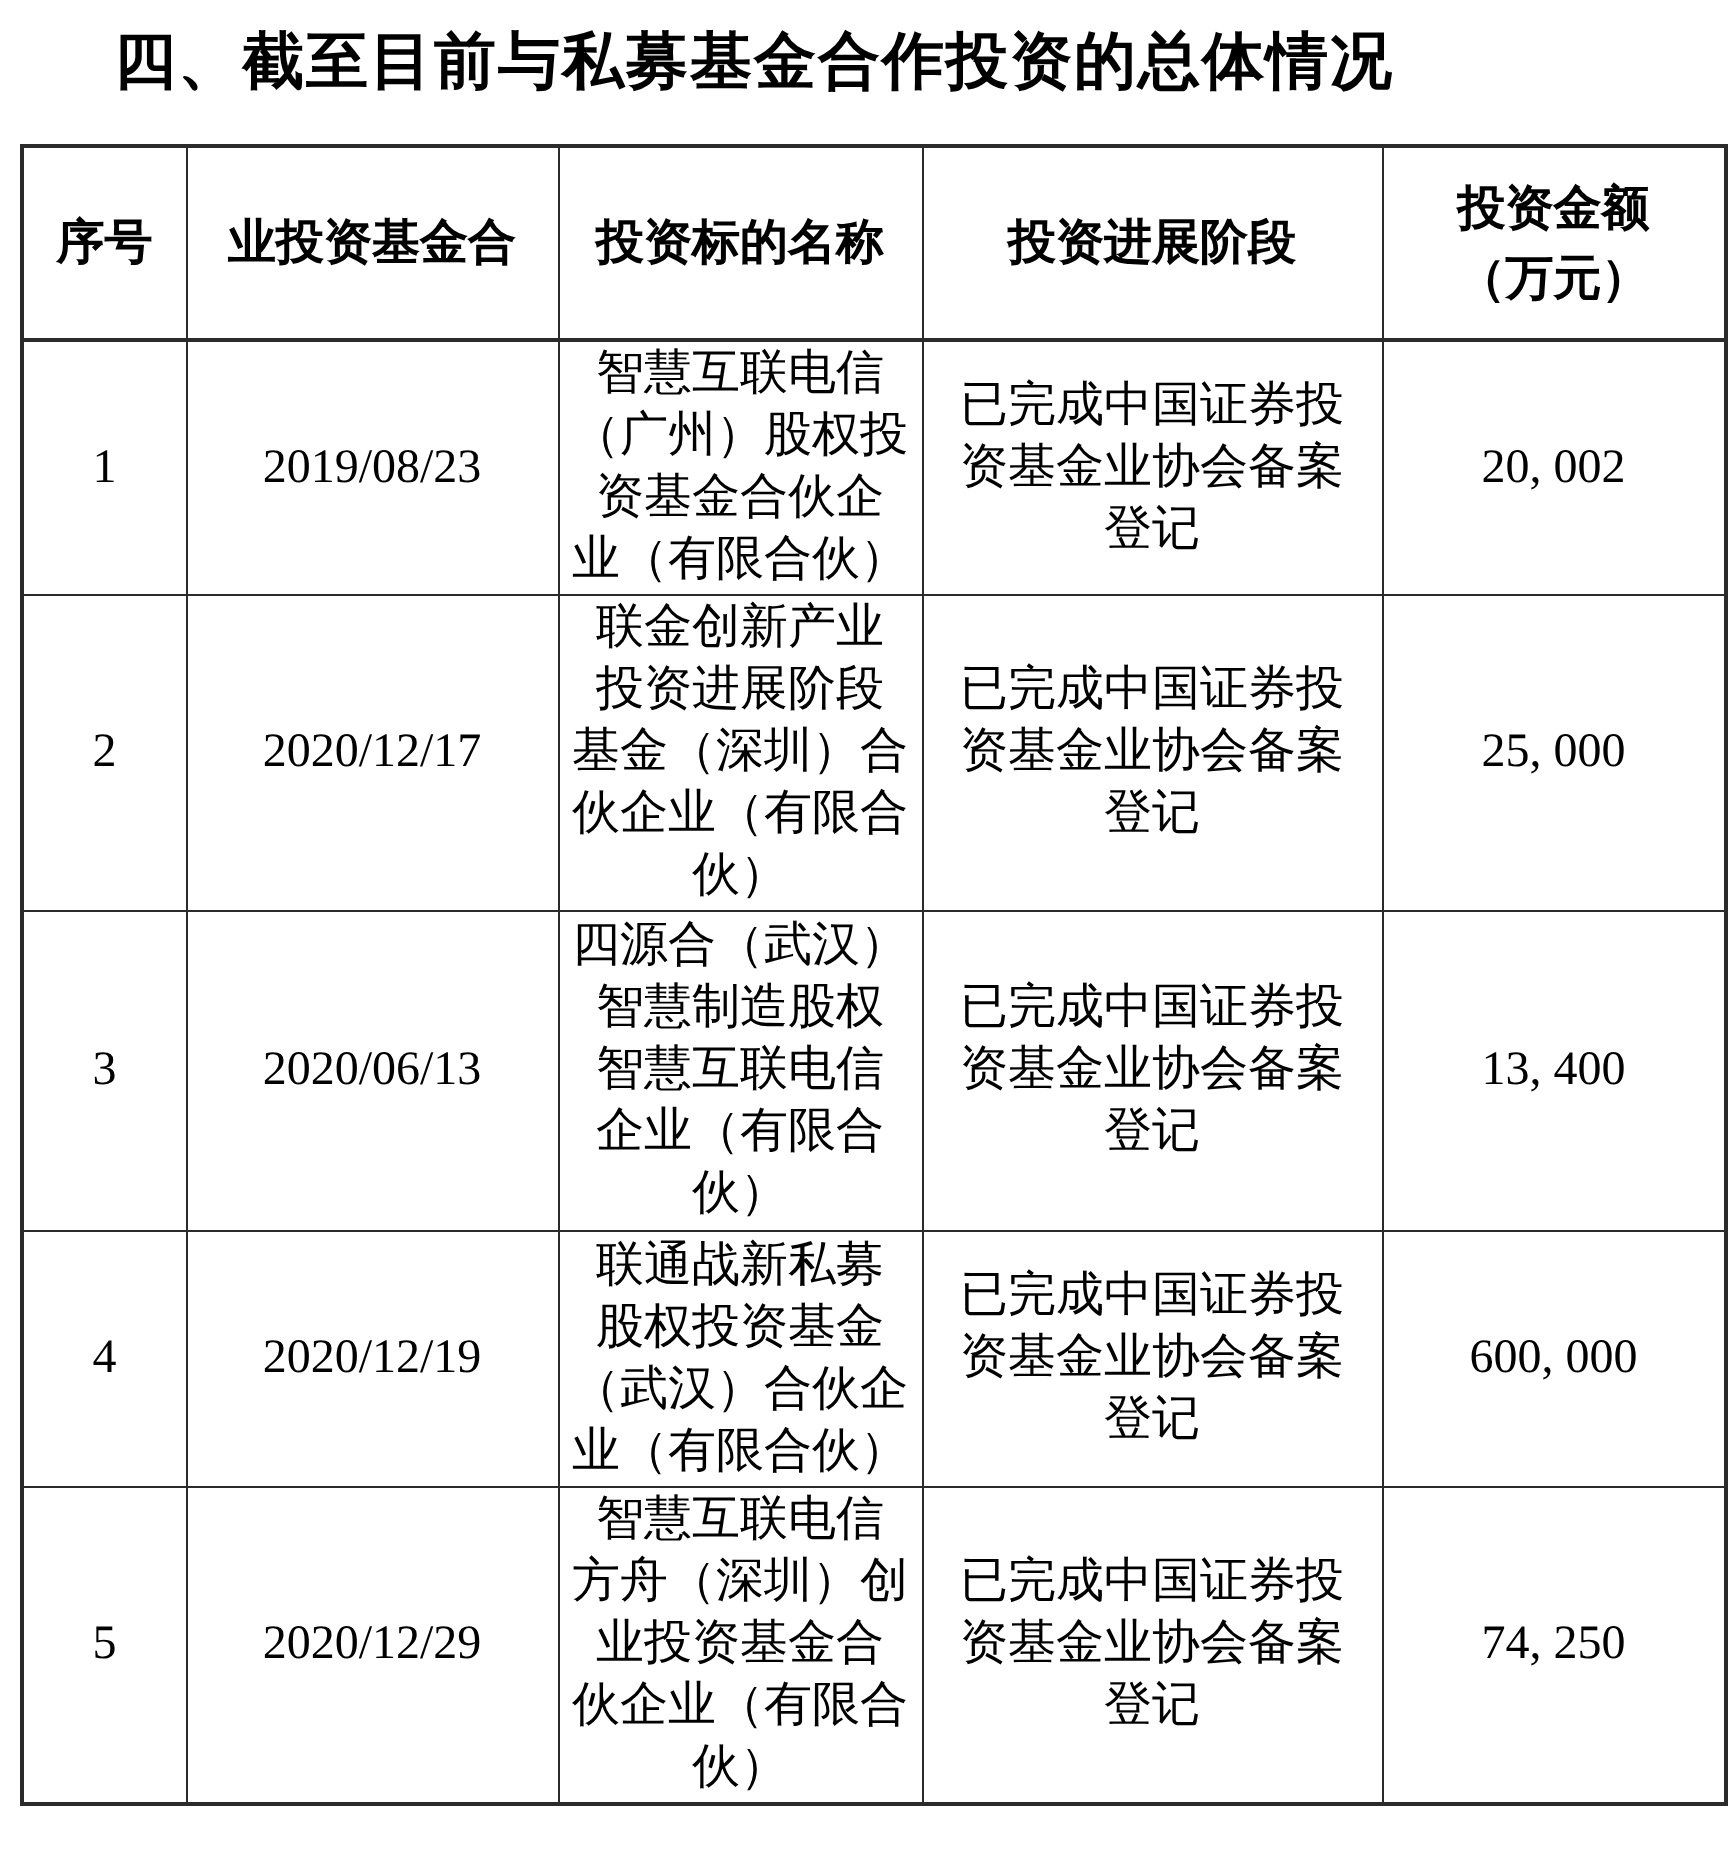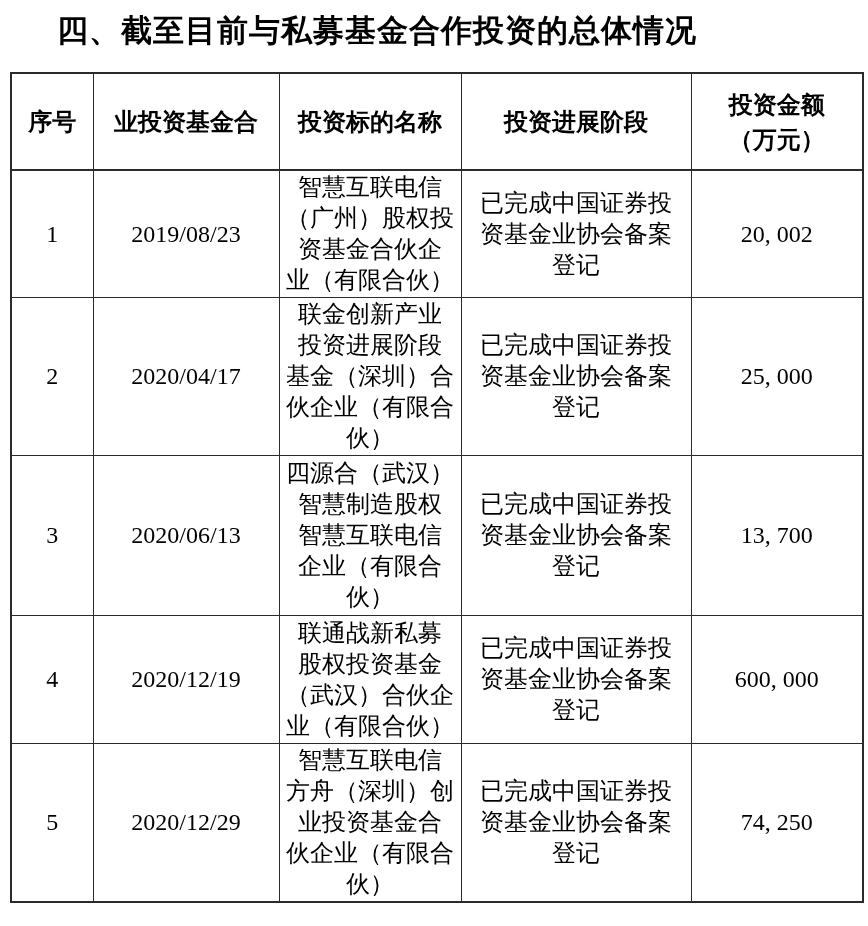--- a/index.html
+++ b/index.html
@@ -95,21 +95,21 @@
 （广州）股权投
 资基金合伙企
 业（有限合伙）</td>
         <td>已完成中国证券投
 资基金业协会备案
 登记</td>
         <td>20, 002</td>
       </tr>
       <tr class="row-2">
         <td>2</td>
-        <td>2020/04/17</td>
+        <td>2020/12/17</td>
         <td>联金创新产业
 投资进展阶段
 基金（深圳）合
 伙企业（有限合
 伙）</td>
         <td>已完成中国证券投
 资基金业协会备案
 登记</td>
         <td>25, 000</td>
       </tr>
@@ -117,21 +117,21 @@
         <td>3</td>
         <td>2020/06/13</td>
         <td>四源合（武汉）
 智慧制造股权
 智慧互联电信
 企业（有限合
 伙）</td>
         <td>已完成中国证券投
 资基金业协会备案
 登记</td>
-        <td>13, 700</td>
+        <td>13, 400</td>
       </tr>
       <tr class="row-4">
         <td>4</td>
         <td>2020/12/19</td>
         <td>联通战新私募
 股权投资基金
 （武汉）合伙企
 业（有限合伙）</td>
         <td>已完成中国证券投
 资基金业协会备案

